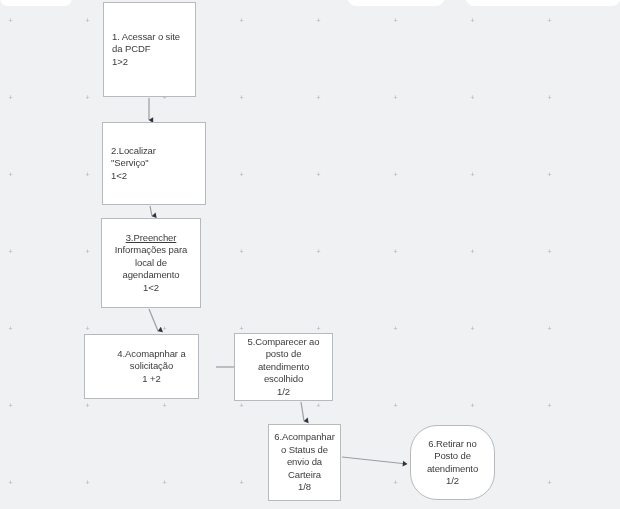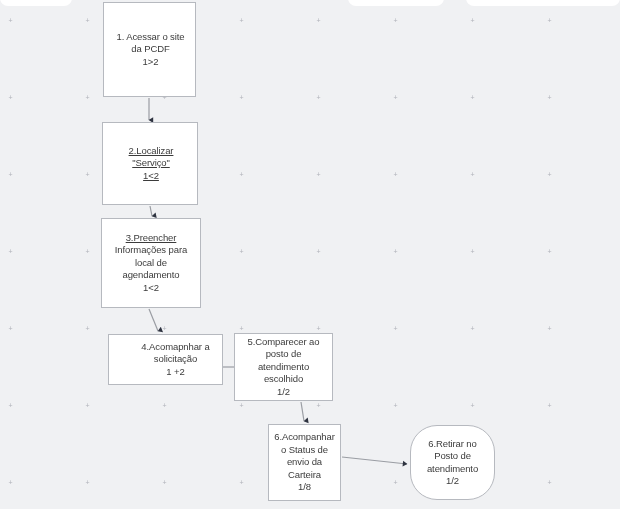--- a/index.html
+++ b/index.html
@@ -60,21 +60,21 @@
     font-size: 9.5px;
     line-height: 12.5px;
     letter-spacing: -0.1px;
   }
   .node .txt {
     padding: 0 6px;
     width: 100%;
     white-space: pre-line;
   }
   .node.align-left .txt {
-    text-align: center;
+    text-align: left;
     padding-left: 8px;
   }
   .node.align-center .txt {
     text-align: center;
   }
   .node .underline {
     text-decoration: underline;
   }
   svg.links {
     position: absolute;
@@ -183,35 +183,35 @@
       <path d="M 342 457 L 407 464" stroke="#9a9da3" stroke-width="1.2" fill="none" marker-end="url(#arrowRight)"></path>
     </g>
   </svg>
 
   <div class="node align-left" style="left:103px;top:2px;width:93px;height:95px;">
     <span class="txt">1. Acessar o site
     da PCDF
     1&gt;2</span>
   </div>
 
-  <div class="node align-left" style="left:102px;top:122px;width:96px;height:83px;text-decoration:underline;">
+  <div class="node align-left" style="left:102px;top:122px;width:104px;height:83px;">
     <span class="txt">2.Localizar
 "Serviço"
 1&lt;2</span>
   </div>
 
   <div class="node align-center" style="left:101px;top:218px;width:100px;height:90px;">
     <span class="txt"><span class="underline">3.Preencher</span><span>
 Informações para
 local de
 agendamento
 1&lt;2</span></span>
   </div>
 
-  <div class="node align-center" style="left:108px;top:334px;width:115px;height:51px;padding-left:20px;">
+  <div class="node align-center" style="left:84px;top:334px;width:115px;height:65px;padding-left:20px;">
     <span class="txt">4.Acomapnhar a
 solicitação
 1 +2</span>
   </div>
 
   <div class="node align-center" style="left:234px;top:333px;width:99px;height:68px;">
     <span class="txt">5.Comparecer ao
 posto de
 atendimento
 escolhido

